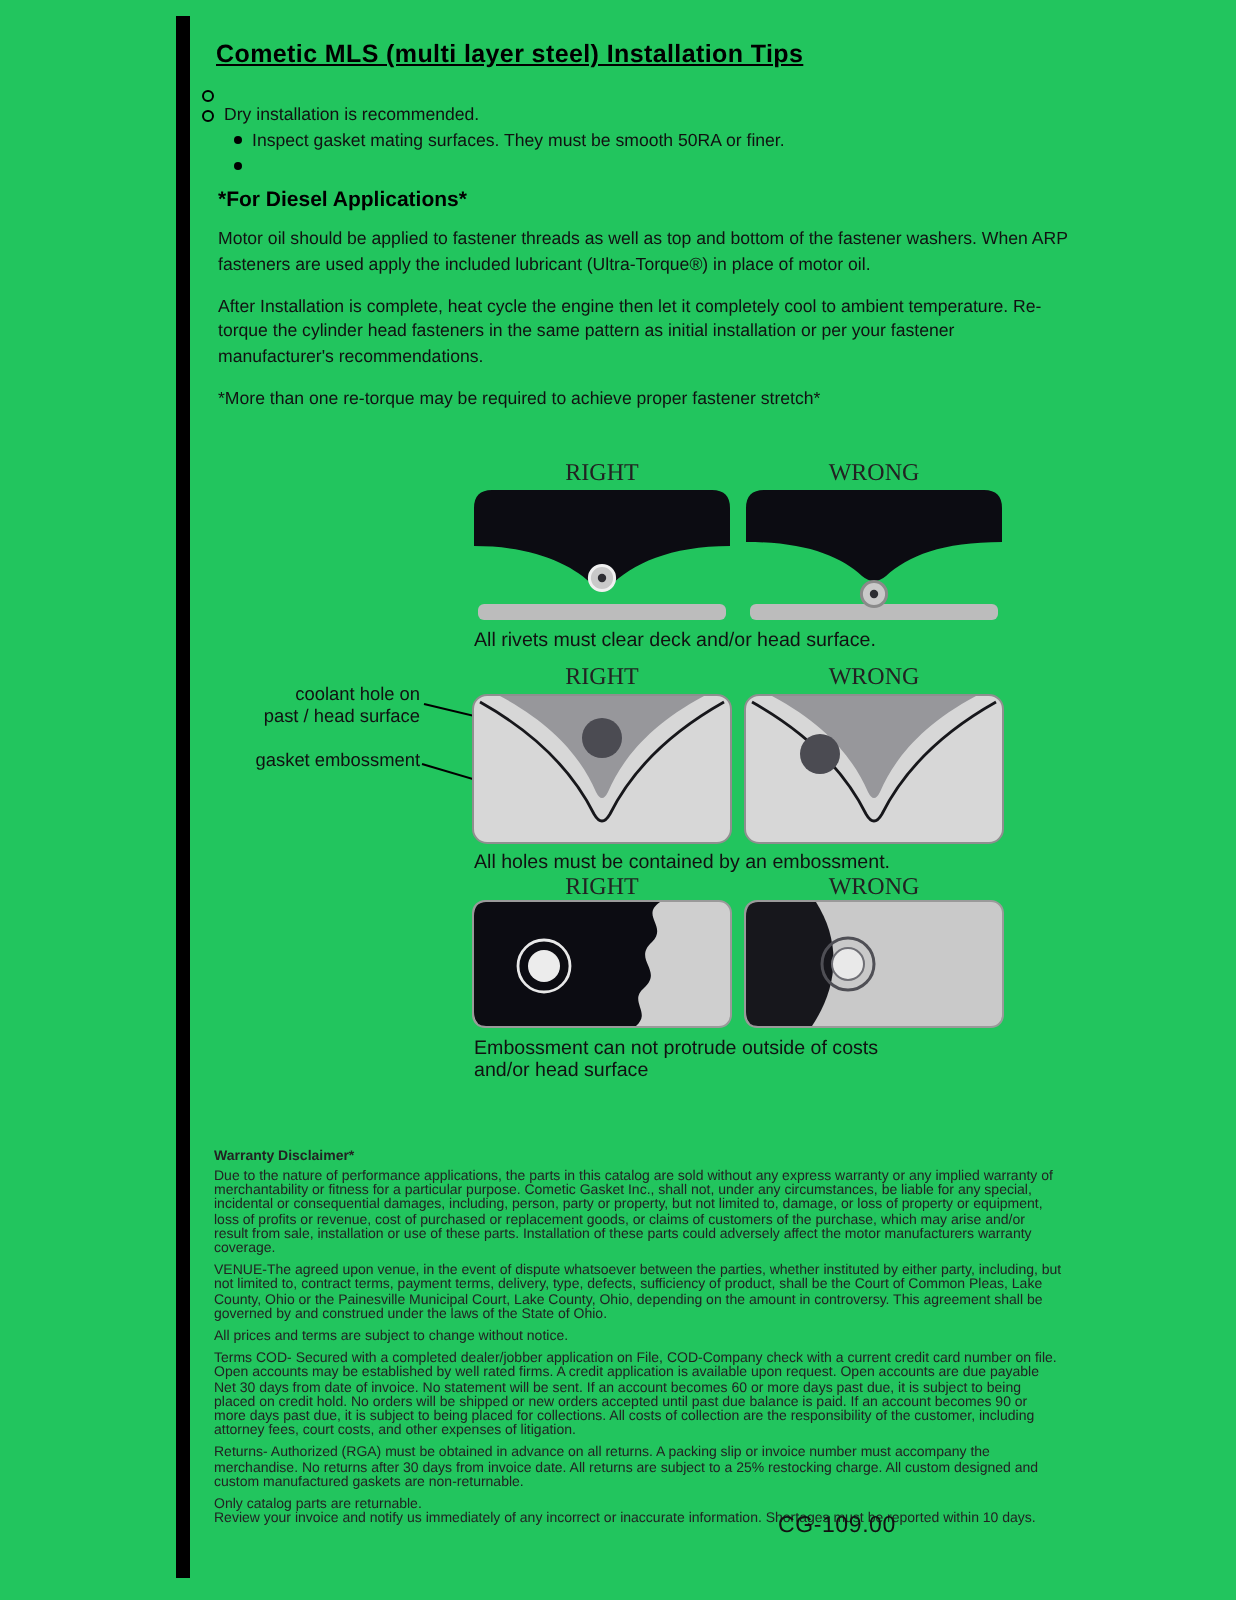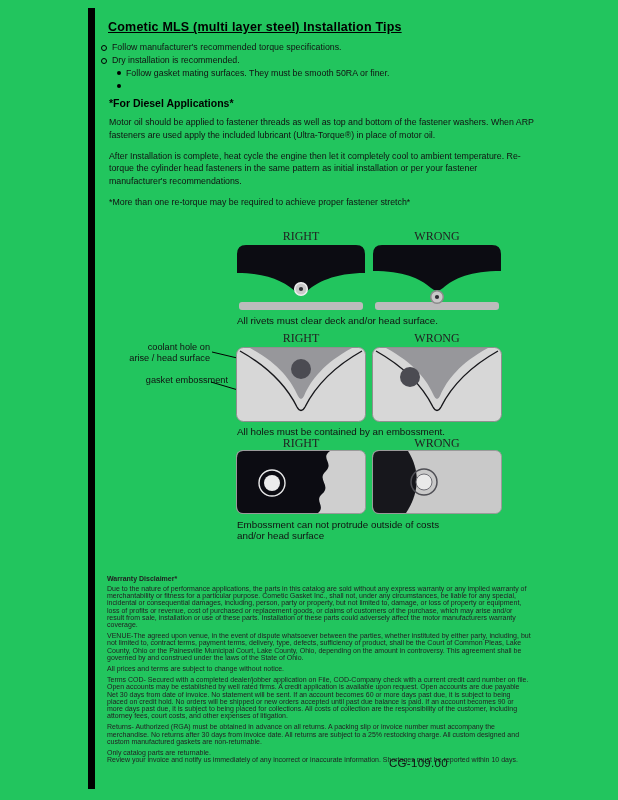--- a/index.html
+++ b/index.html
@@ -19,49 +19,48 @@
   .lab1{top:229px;}.lab2{top:331px;}.lab3{top:436px;}
   .panel{position:absolute;width:130px;}
   .panel svg{display:block;width:100%;height:100%;}
   .p1{top:245px;height:68px;}
   .p2{top:347px;height:75px;}
   .p3{top:450px;height:64px;}
   .cap{position:absolute;left:237px;font-size:9.8px;color:#111;}
   .cap1{top:315px;}.cap2{top:426px;}.cap3a{top:519px;}.cap3b{top:530px;}
   .anno{position:absolute;text-align:right;font-size:9.2px;line-height:10.5px;color:#111;}
   .anno1{left:108px;top:342px;width:102px;}
-  .anno2{left:116px;top:375px;width:112px;}
+  .anno2{left:98px;top:375px;width:112px;}
   .pointer-svg{position:absolute;left:207px;top:346px;width:100px;height:58px;}
   .legal{position:absolute;left:107px;top:575px;width:424px;color:#222;}
   .legal-h{font-size:7px;font-weight:bold;margin:0 0 3px 0;}
   .legal-p{font-size:7px;line-height:7.2px;margin:0 0 4px 0;}
   .legal-p.tight{margin-bottom:0;}
   .footer-code{position:absolute;left:389px;top:757px;font-size:11.5px;color:#111;letter-spacing:.3px;}
 </style>
 </head>
 <body>
 
 <div class="page">
 
   <div class="left-bar"></div>
 
   <div class="content">
     <h1 class="title">Cometic MLS (multi layer steel) Installation Tips</h1>
 
     <div class="bullet-row">
       <span class="marker-open"></span>
-      <span>Follow manufacturer's recommended torque specifications.</span>
     </div>
     <div class="bullet-row">
       <span class="marker-open"></span>
       <span>Dry installation is recommended.</span>
     </div>
     <div class="bullet-row">
       <span class="marker-filled"></span>
-      <span>Follow gasket mating surfaces.  They must be smooth 50RA or finer.</span>
+      <span>Inspect gasket mating surfaces.  They must be smooth 50RA or finer.</span>
     </div>
     <div class="bullet-row">
       <span class="marker-filled"></span>
     </div>
 
     <h2 class="diesel-heading">*For Diesel Applications*</h2>
     <p class="para">Motor oil should be applied to fastener threads as well as top and bottom of the fastener washers. When ARP fasteners are used apply the included lubricant (Ultra-Torque®) in place of motor oil.</p>
     <p class="para">After Installation is complete, heat cycle the engine then let it completely cool to ambient temperature. Re-torque the cylinder head fasteners in the same pattern as initial installation or per your fastener manufacturer's recommendations.</p>
     <p class="para note">*More than one re-torque may be required to achieve proper fastener stretch*</p>
   </div>
@@ -85,21 +84,21 @@
       <circle cx="65" cy="52" r="2.1" fill="#2e2e33"></circle>
     </svg>
   </div>
   <div class="cap cap1">All rivets must clear deck and/or head surface.</div>
 
   <div class="dlabel colL lab2">RIGHT</div>
   <div class="dlabel colR lab2">WRONG</div>
 
   <div class="anno anno1">
     <div>coolant hole on</div>
-    <div>arise / head surface</div>
+    <div>past / head surface</div>
   </div>
   <div class="anno anno2">gasket embossment</div>
 
   <svg class="pointer-svg" viewBox="0 0 100 58">
     <line x1="5" y1="6" x2="89" y2="26" stroke="#000" stroke-width="1"></line>
     <line x1="4" y1="36" x2="58" y2="52" stroke="#000" stroke-width="1"></line>
   </svg>
 
   <div class="panel colL p2">
     <svg viewBox="0 0 130 75">

